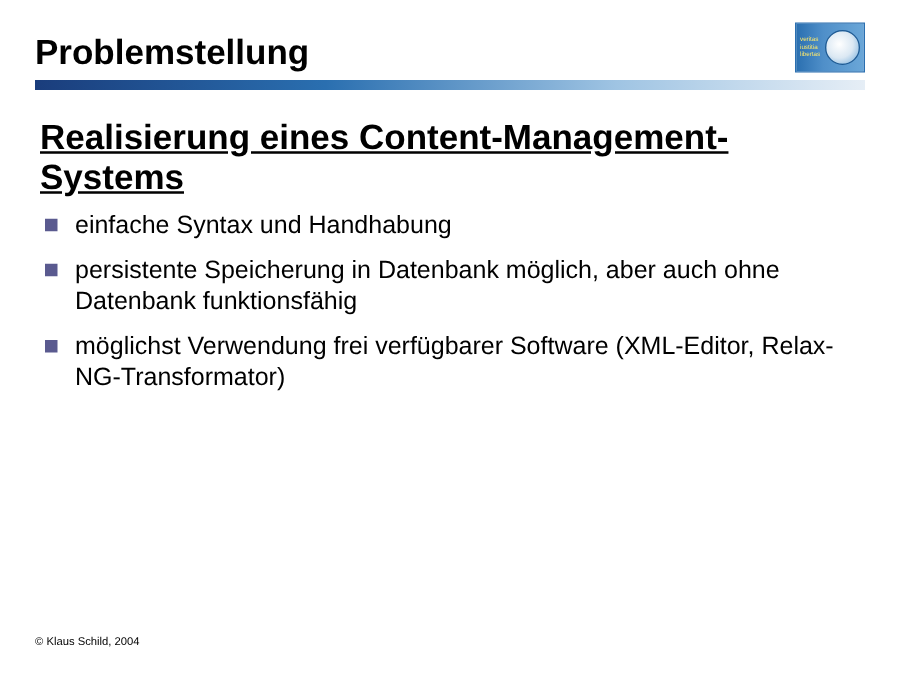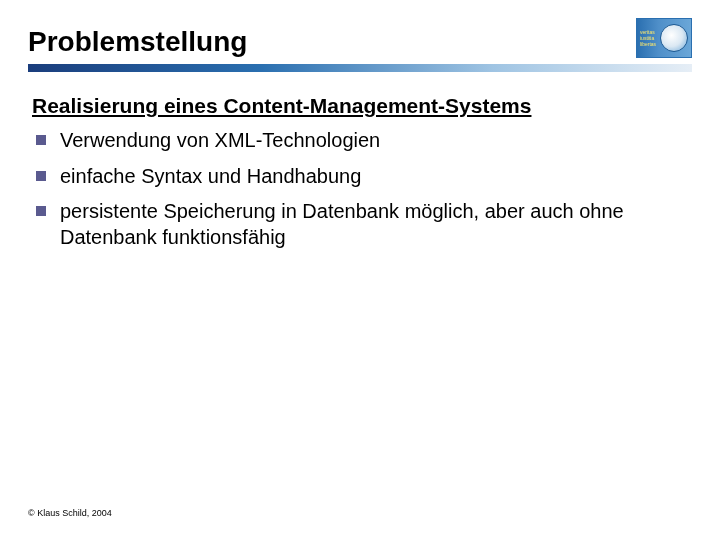--- a/index.html
+++ b/index.html
@@ -60,21 +60,21 @@
     height: 8px;
     margin-top: 6px;
     background: linear-gradient(90deg, #1a3d7c 0%, #2a6fb0 35%, #9fc4e3 70%, #e6eef6 100%);
   }
   .content {
     padding: 22px 4px 0 4px;
   }
   .subtitle {
     font-family: "Comic Sans MS", "Comic Sans", cursive, Verdana, sans-serif;
     font-weight: bold;
-    font-size: 21px;
+    font-size: 28px;
     text-decoration: underline;
     margin: 0 0 10px 0;
   }
   ul.bullets {
     list-style: none;
     margin: 0;
     padding: 0;
   }
   ul.bullets li {
     position: relative;
@@ -117,21 +117,21 @@
       </div>
       <div class="seal"></div>
     </div>
   </div>
 
   <div class="grad-line"></div>
 
   <div class="content">
     <p class="subtitle">Realisierung eines Content-Management-Systems</p>
     <ul class="bullets">
-      <li>Verwendung von XML-Technologien</li>
       <li>einfache Syntax und Handhabung</li>
       <li>persistente Speicherung in Datenbank möglich, aber auch ohne Datenbank funktionsfähig</li>
+      <li>möglichst Verwendung frei verfügbarer Software (XML-Editor, Relax-NG-Transformator)</li>
     </ul>
   </div>
 
   <div class="footer">© Klaus Schild, 2004</div>
 
 </div>
 
 </body></html>

